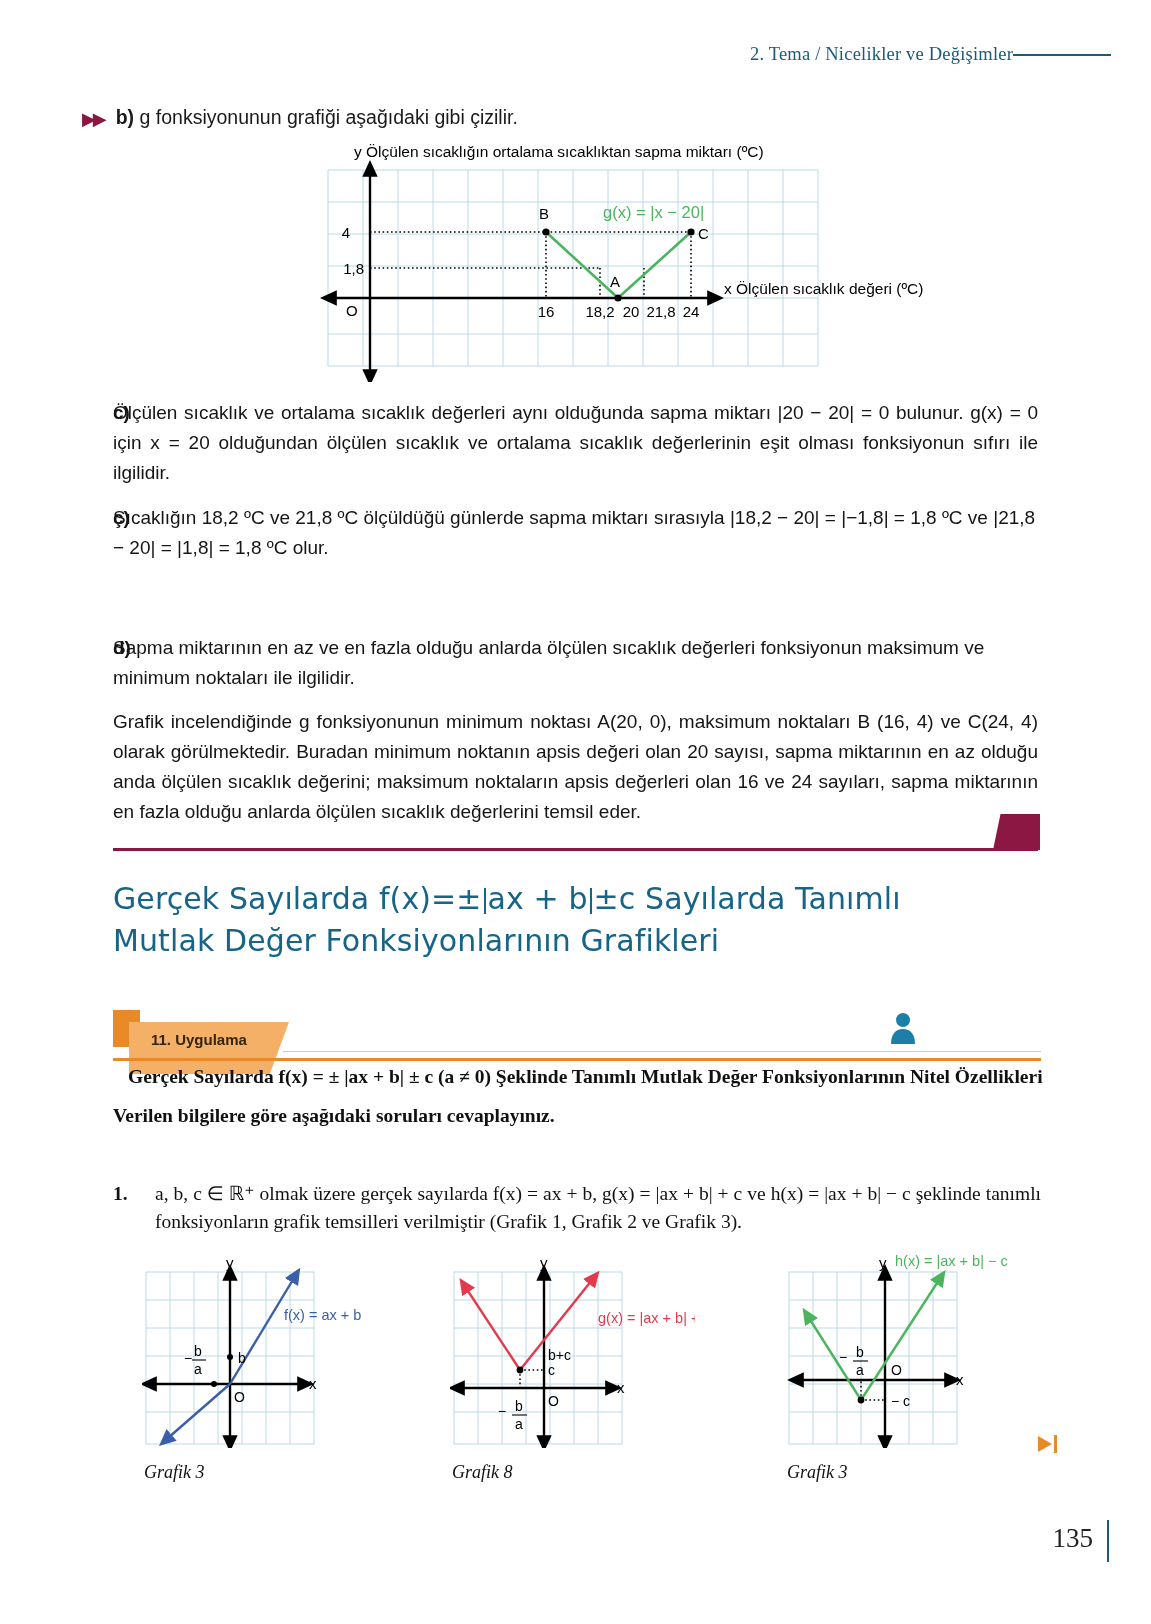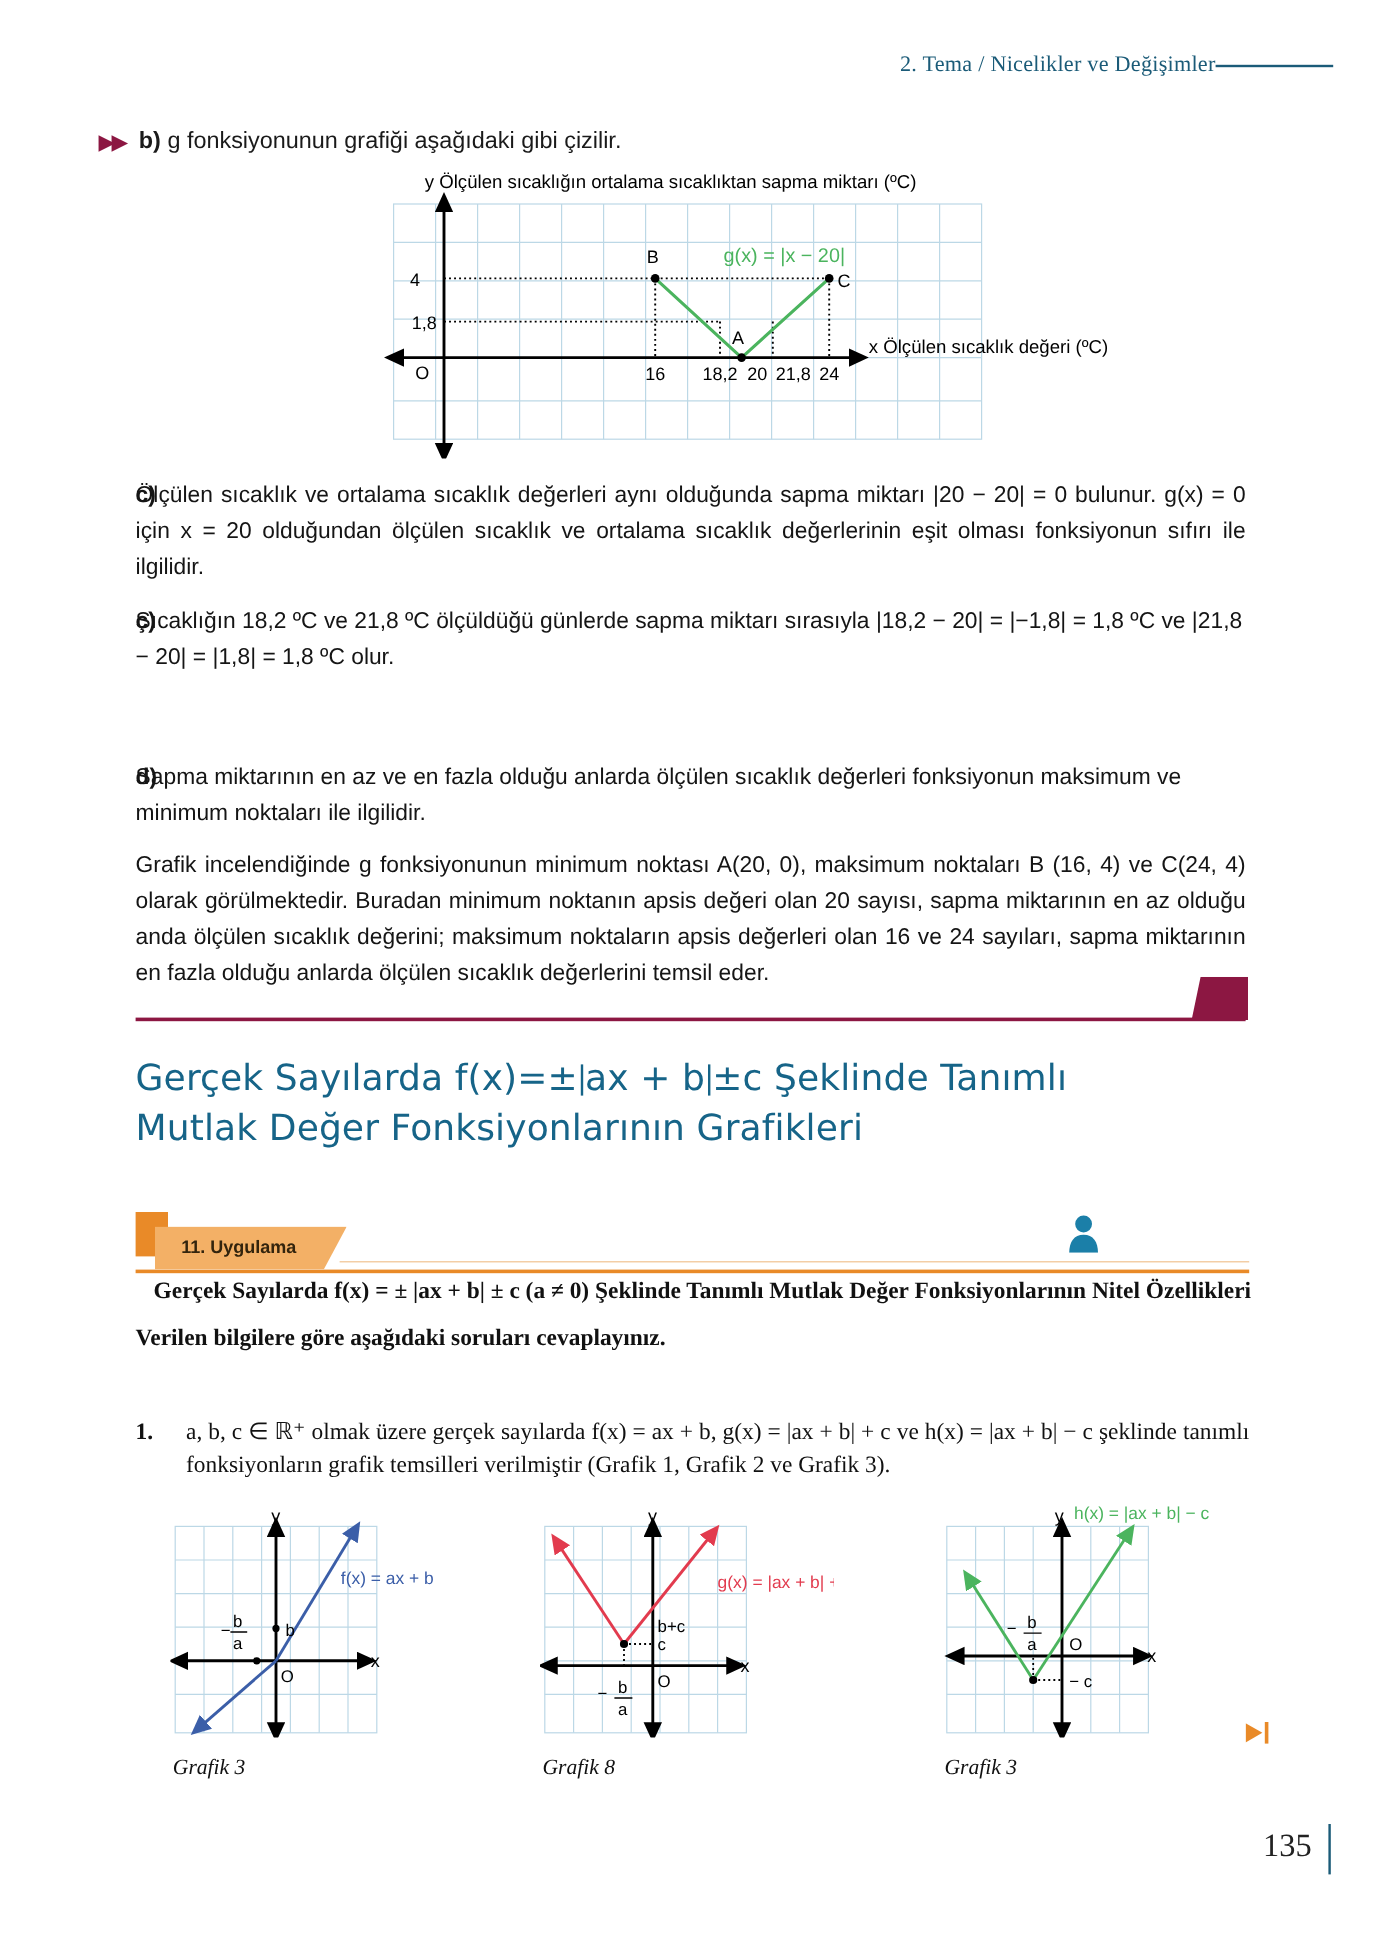--- a/index.html
+++ b/index.html
@@ -75,21 +75,21 @@
     display:inline-block; width:2px; height:26px; background:#166488;
     vertical-align:-5px; margin:0 2px;
   }
 
   
   #uygulama-zone{ position:absolute; left:113px; top:1010px; width:928px; height:52px;}
   #uyg-square{
     position:absolute; left:0; top:0; width:27px; height:37px; background:#e98a28;
   }
   #uyg-tab{
-    position:absolute; left:16px; top:12px; width:160px; height:36px;
+    position:absolute; left:16px; top:12px; width:160px; height:52px;
     background:#f3b066;
     clip-path:polygon(0 0,100% 0,88% 100%,0 100%);
   }
   #uyg-tab span{
     display:block; padding:9px 0 0 22px;
     font-size:15px; font-weight:bold; color:#33240d;
     font-family:"Liberation Sans", sans-serif;
   }
   #uyg-rule{
     position:absolute; left:0; top:48px; width:928px; height:3px; background:#e98a28;
@@ -240,21 +240,21 @@
   <span class="ptext">
     <p>Sapma miktarının en az ve en fazla olduğu anlarda ölçülen sıcaklık değerleri fonksiyonun maksimum ve minimum noktaları ile ilgilidir.</p>
     <p class="ind just">Grafik incelendiğinde g fonksiyonunun minimum noktası A(20, 0), maksimum noktaları B (16, 4) ve C(24, 4) olarak görülmektedir. Buradan minimum noktanın apsis değeri olan 20 sayısı, sapma miktarının en az olduğu anda ölçülen sıcaklık değerini; maksimum noktaların apsis değerleri olan 16 ve 24 sayıları, sapma miktarının en fazla olduğu anlarda ölçülen sıcaklık değerlerini temsil eder.</p>
   </span>
 </div>
 
 <div id="section-divider"></div>
 <div id="burgundy-tab"></div>
 
 <div id="section-heading">
-  <span>Gerçek Sayılarda f(x)=±</span><span class="bar"></span><span>ax + b</span><span class="bar"></span><span>±c Şeklinde Tanımlı</span><br>
+  <span>Gerçek Sayılarda f(x)=±</span><span class="bar"></span><span>ax + b</span><span class="bar"></span><span>±c Sayılarda Tanımlı</span><br>
   <span>Mutlak Değer Fonksiyonlarının Grafikleri</span>
 </div>
 
 <div id="uygulama-zone">
   <div id="uyg-square"></div>
   <div id="uyg-tab">
     <span>11. Uygulama</span>
   </div>
   <div id="uyg-hair"></div>
   <div id="uyg-rule"></div>

